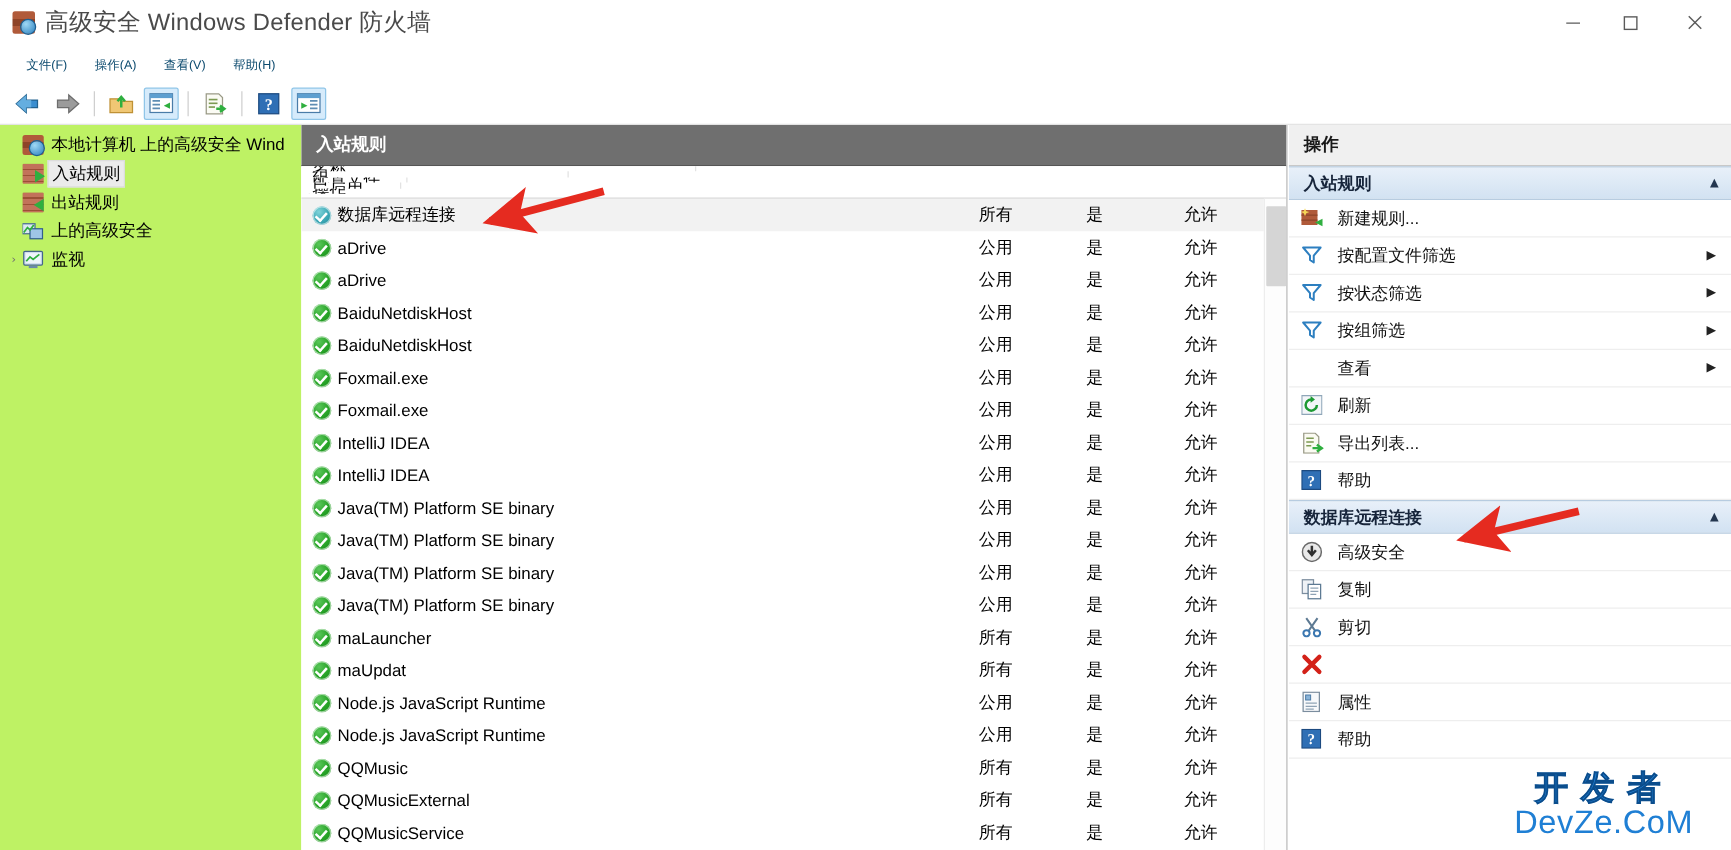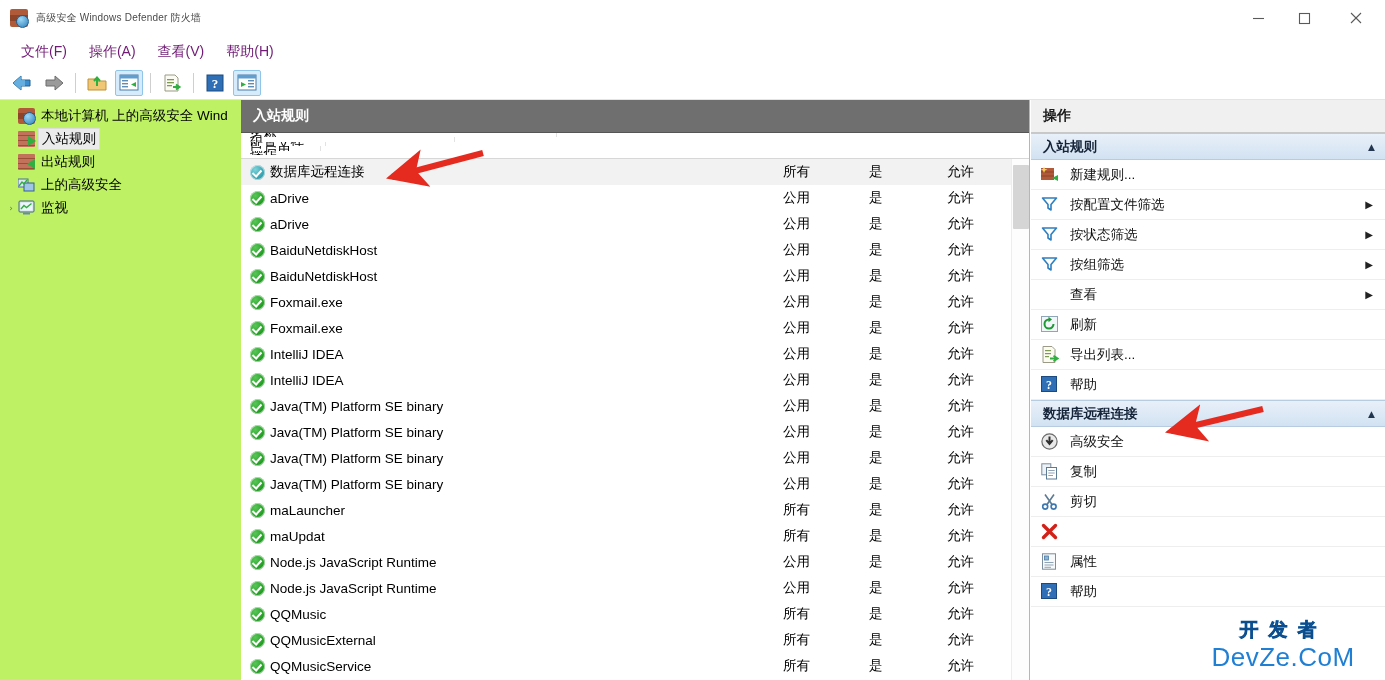--- a/index.html
+++ b/index.html
@@ -34,35 +34,35 @@
     height: 36px; display: flex;
   }
   .win-btn {
     width: 46px; height: 36px;
     display: flex; align-items: center; justify-content: center;
     color: #4a4a4a; font-size: 13px;
     font-family: "DejaVu Sans", sans-serif;
   }
   .win-btn.wide { width: 58px; }
   .title-text {
-    font-size: 10px; color: #4a4a4a;
+    font-size: 19px; color: #4a4a4a;
     letter-spacing: .2px;
     white-space: nowrap;
   }
 
   
   .menubar {
     position: absolute; top: 38px; left: 0;
     width: 1385px; height: 28px;
     display: flex; align-items: center;
     background: #ffffff;
     padding-left: 10px;
   }
   .menu-item {
-    font-size: 14px; color: #701a75;
+    font-size: 10px; color: #0c4a6e;
     padding: 3px 11px;
     white-space: nowrap;
     text-align: center;
   }
 
   
   .toolbar {
     position: absolute; top: 66px; left: 0;
     width: 1385px; height: 34px;
     background: #ffffff;
@@ -268,21 +268,21 @@
 
   
   .watermark {
     position: absolute;
     left: 1188px; top: 616px;
     width: 190px; height: 58px;
     text-align: center;
     pointer-events: none;
   }
   .wm-cn {
-    font-size: 19px; font-weight: bold;
+    font-size: 27px; font-weight: bold;
     color: #1f7fd4;
     letter-spacing: 10px;
     line-height: 28px;
     -webkit-text-stroke: 0.6px #0b4d8c;
   }
   .wm-en {
     font-size: 26px; font-weight: normal;
     color: #1f7fd4;
     line-height: 27px;
     letter-spacing: .5px;

